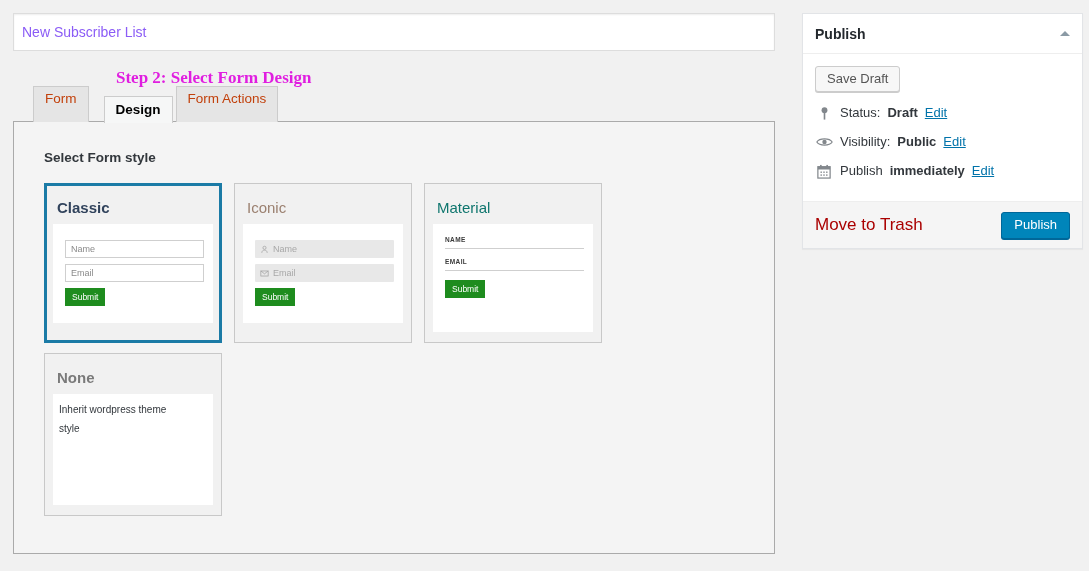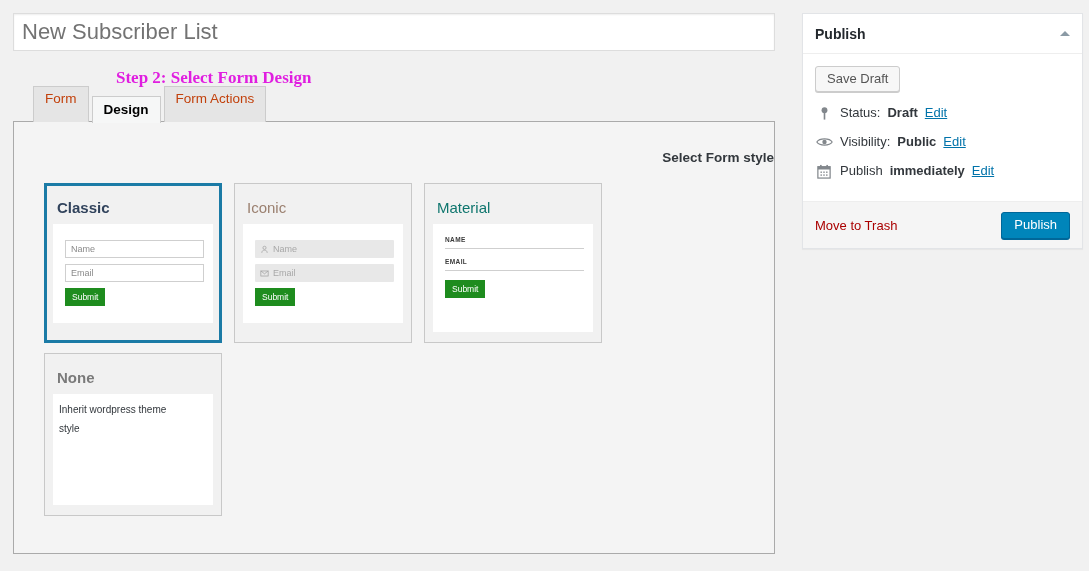--- a/index.html
+++ b/index.html
@@ -23,24 +23,24 @@
     left: 13px;
     top: 13px;
     width: 762px;
   }
 
   #title-field {
     width: 100%;
     box-sizing: border-box;
     height: 38px;
     padding: 3px 8px;
-    font-size: 22px;
+    font-size: 14px;
     font-family: "Liberation Sans", sans-serif;
     font-weight: 400;
-    color: #737373;
+    color: #8b5cf6;
     line-height: 30px;
     background: #ffffff;
     border: 1px solid #ddd;
     box-shadow: inset 0 1px 2px rgba(0,0,0,.07);
     outline: none;
     display: block;
   }
 
   #step-heading {
     font-family: "Liberation Serif", serif;
@@ -77,40 +77,40 @@
   }
   .tab.active {
     background: #f6f7f7;
     color: #000;
     font-weight: 700;
     border-color: #ccc;
     position: relative;
     top: 1px;
     height: 27px;
     line-height: 25px;
+    margin-left: 12px;
   }
 
   
   #design-panel {
     box-sizing: border-box;
     width: 762px;
     height: 433px;
     background: #f4f4f4;
     border: 1px solid #aaa;
     padding: 28px 0 0 30px;
     position: relative;
     margin-top: -1px;
   }
 
   #panel-heading {
     font-size: 13.5px;
     font-weight: 700;
     color: #32373c;
     margin: 0 0 18px 0;
-    text-align: right;
   }
 
   #style-grid {
     display: flex;
     flex-wrap: wrap;
     gap: 10px 12px;
     width: 580px;
   }
 
   
@@ -287,21 +287,21 @@
     background: #f5f5f5;
     padding: 10px 12px;
     display: flex;
     align-items: center;
     justify-content: space-between;
     height: 47px;
     box-sizing: border-box;
   }
   #trash-link {
     color: #a00;
-    font-size: 13px;
+    font-size: 17px;
     text-decoration: none;
     cursor: pointer;
   }
   #publish-button {
     background: #0085ba;
     border: 1px solid #006799;
     border-radius: 3px;
     color: #fff;
     font-size: 13px;
     line-height: 24px;

